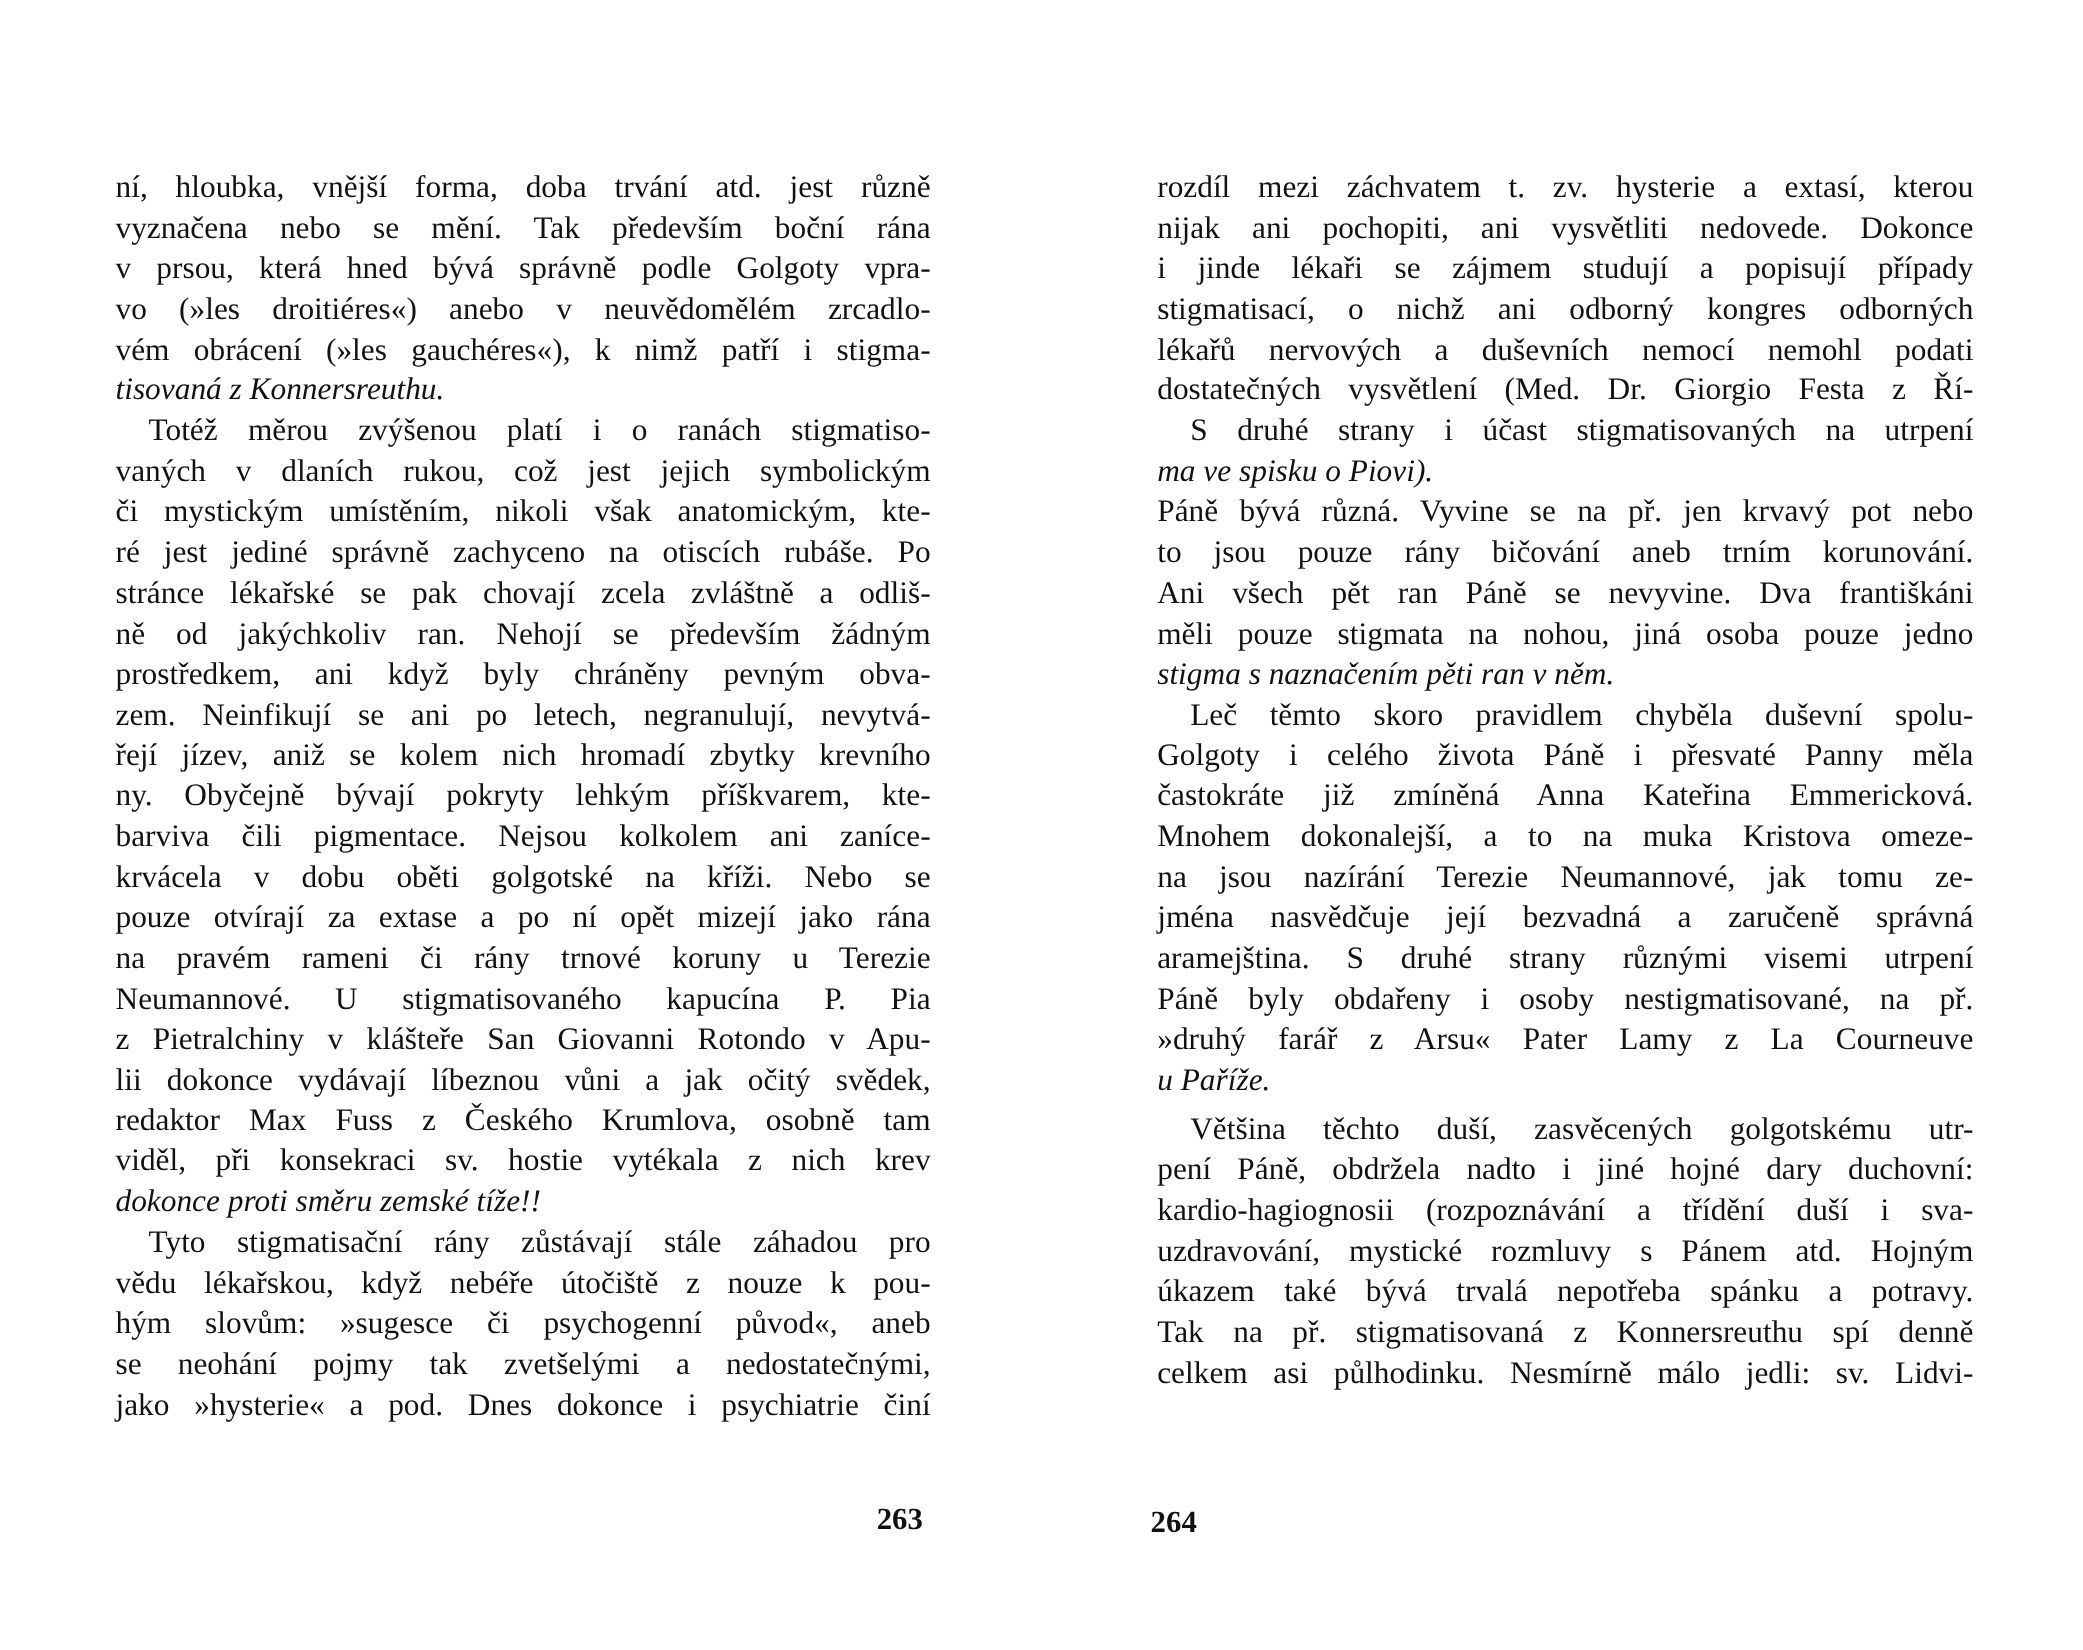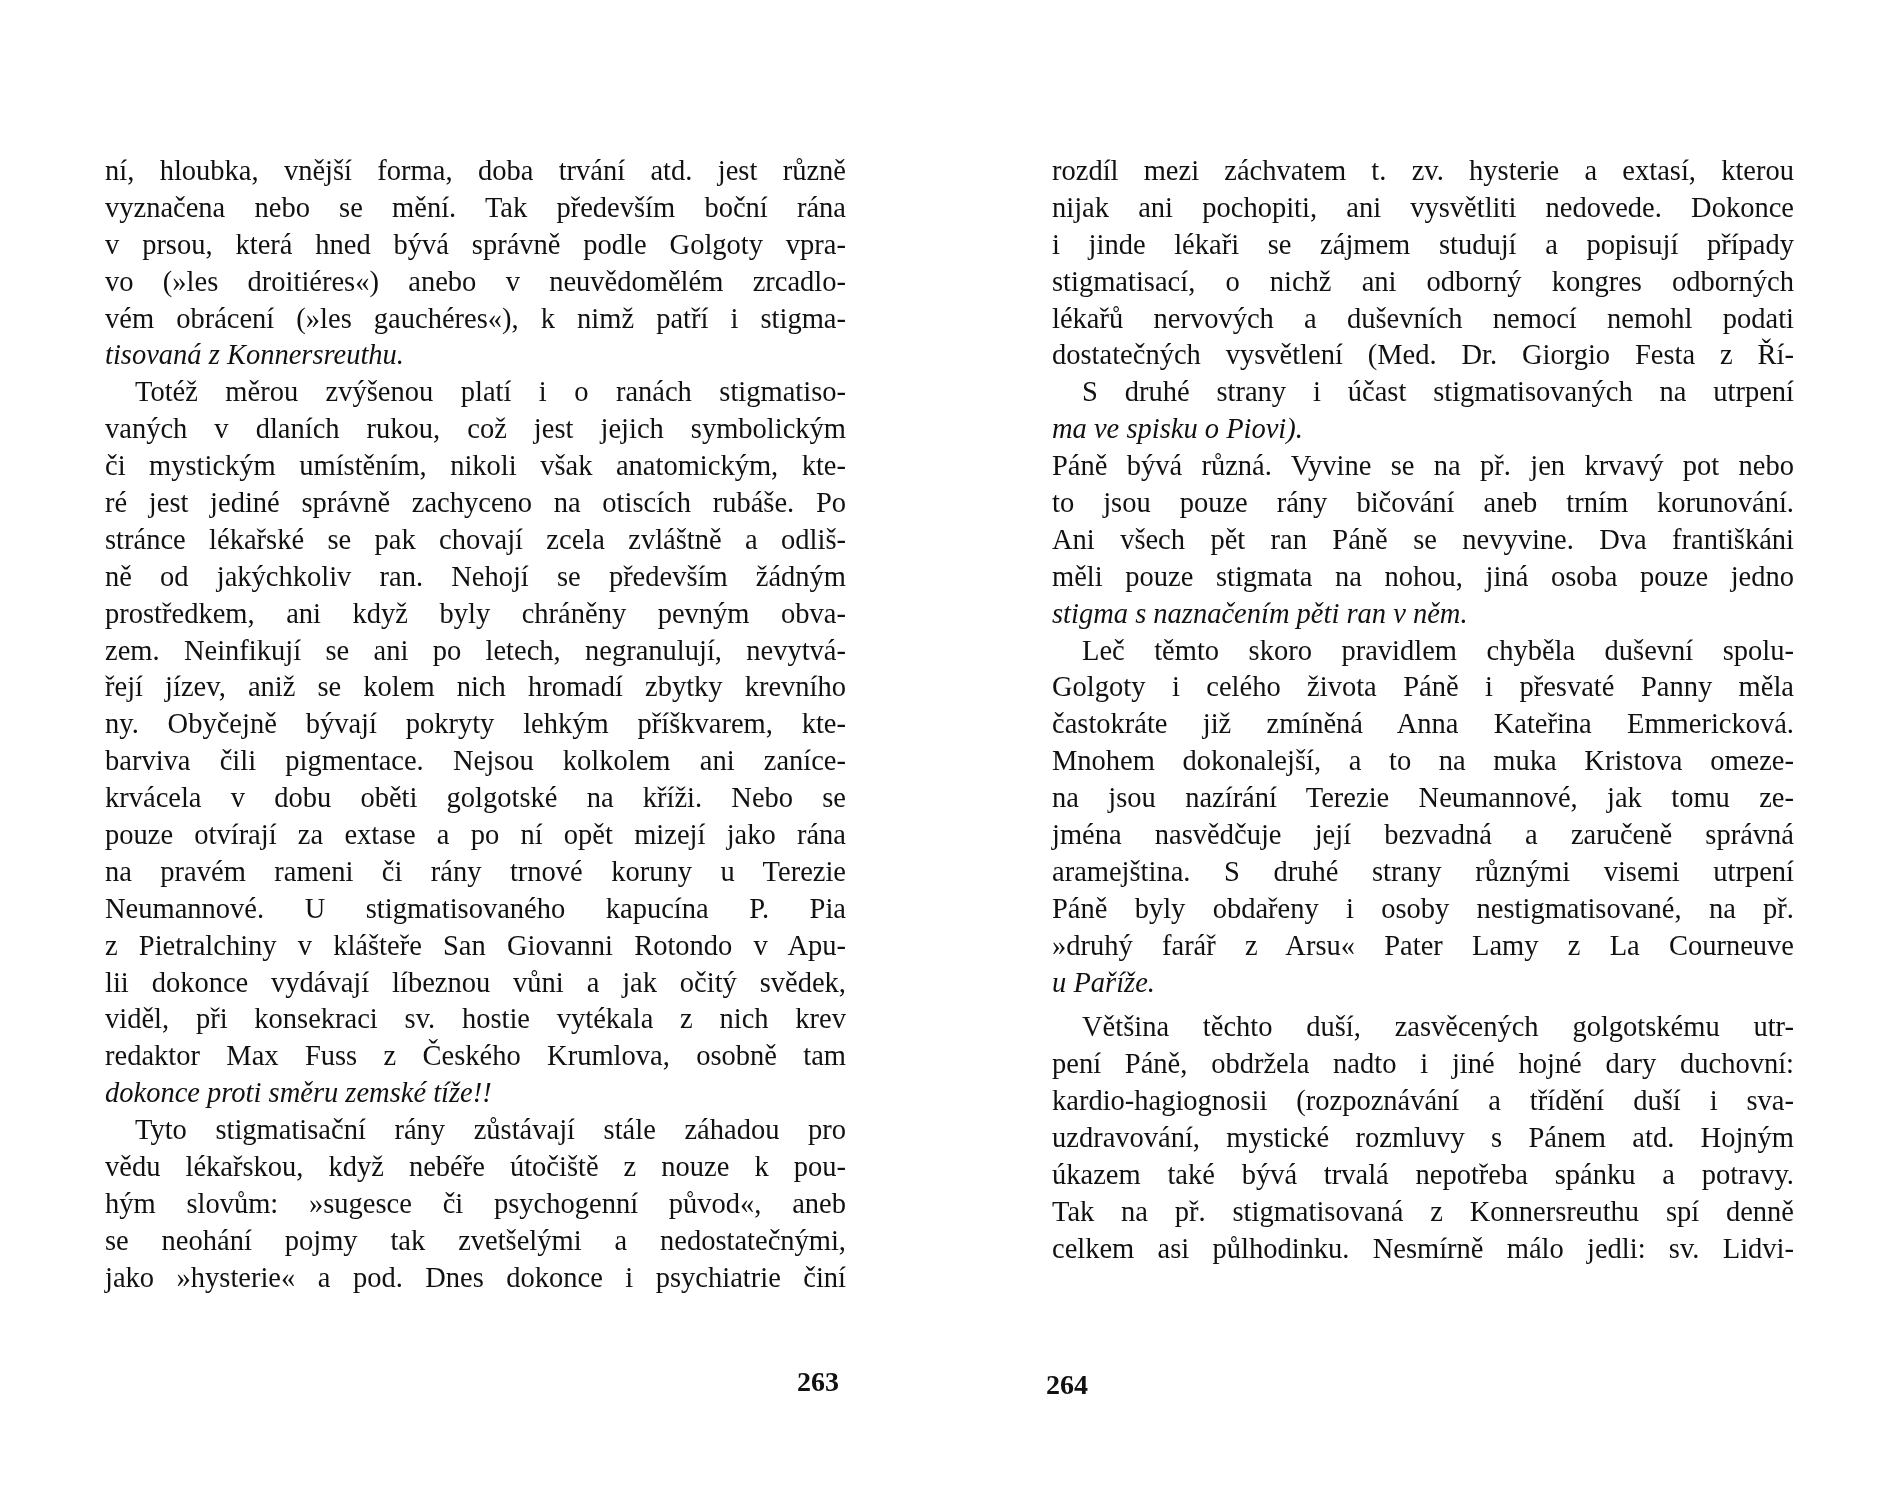--- a/index.html
+++ b/index.html
@@ -53,22 +53,22 @@
   <span class="line">zem. Neinfikují se ani po letech, negranulují, nevytvá-</span>
   <span class="line">řejí jízev, aniž se kolem nich hromadí zbytky krevního</span>
   <span class="line">ny. Obyčejně bývají pokryty lehkým příškvarem, kte-</span>
   <span class="line">barviva čili pigmentace. Nejsou kolkolem ani zaníce-</span>
   <span class="line">krvácela v dobu oběti golgotské na kříži. Nebo se</span>
   <span class="line">pouze otvírají za extase a po ní opět mizejí jako rána</span>
   <span class="line">na pravém rameni či rány trnové koruny u Terezie</span>
   <span class="line">Neumannové. U stigmatisovaného kapucína P. Pia</span>
   <span class="line">z Pietralchiny v klášteře San Giovanni Rotondo v Apu-</span>
   <span class="line">lii dokonce vydávají líbeznou vůni a jak očitý svědek,</span>
+  <span class="line">redaktor Max Fuss z Českého Krumlova, osobně tam</span>
   <span class="line">viděl, při konsekraci sv. hostie vytékala z nich krev</span>
-  <span class="line">redaktor Max Fuss z Českého Krumlova, osobně tam</span>
   <span class="line last">dokonce proti směru zemské tíže!!</span>
   <span class="line indent">Tyto stigmatisační rány zůstávají stále záhadou pro</span>
   <span class="line">vědu lékařskou, když nebéře útočiště z nouze k pou-</span>
   <span class="line">hým slovům: »sugesce či psychogenní původ«, aneb</span>
   <span class="line">se neohání pojmy tak zvetšelými a nedostatečnými,</span>
   <span class="line">jako »hysterie« a pod. Dnes dokonce i psychiatrie činí</span>
 </div>
 
 <div class="page right">
   <span class="line">rozdíl mezi záchvatem t. zv. hysterie a extasí, kterou</span>

